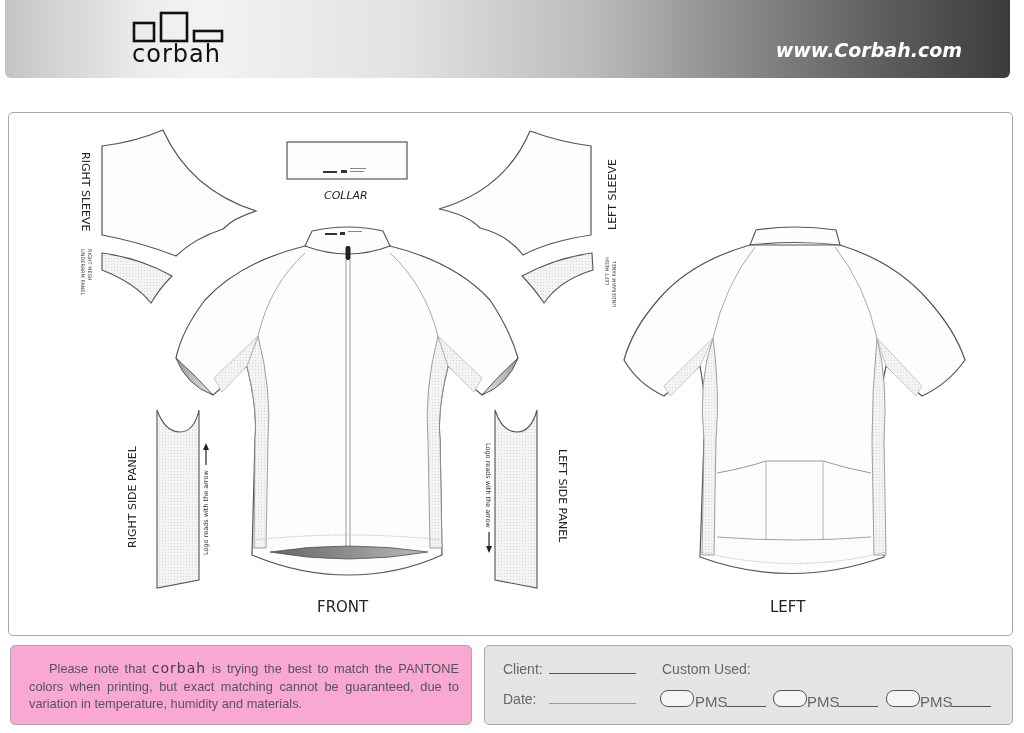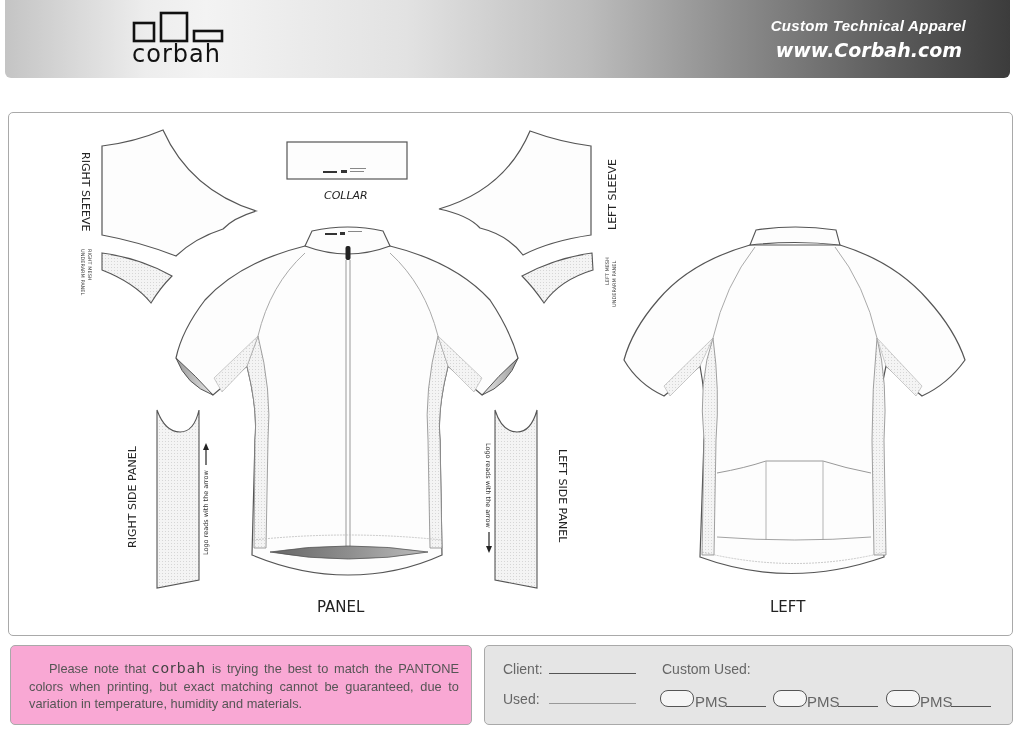--- a/index.html
+++ b/index.html
@@ -27,21 +27,20 @@
 </head>
 <body>
 
 <div class="header">
   <svg class="logo" viewBox="0 0 110 60" width="110" height="60">
     <rect x="5" y="13" width="20" height="18" fill="none" stroke="#111" stroke-width="2.6"></rect>
     <rect x="32" y="3" width="26" height="28" fill="none" stroke="#111" stroke-width="2.6"></rect>
     <rect x="65" y="21" width="28" height="10" fill="none" stroke="#111" stroke-width="2.6"></rect>
   </svg>
   <div class="logo-word">corbah</div>
-  <div class="tagline">Custom Technical Apparel</div>
   <div class="website">www.Corbah.com</div>
 </div>
 
 <div class="main-panel"></div>
 
 <svg class="art" width="1024" height="733" viewBox="0 0 1024 733">
   <defs>
     <pattern id="mesh" width="3" height="3" patternUnits="userSpaceOnUse">
       <rect width="3" height="3" fill="#f4f4f4"></rect>
       <rect width="1" height="1" fill="#d6d6d6"></rect>
@@ -141,31 +140,31 @@
 <div class="lbl rot-cw" style="left:93px;top:249px;font-size:5px;color:#444;">RIGHT MESH</div>
 <div class="lbl rot-cw" style="left:86px;top:249px;font-size:5px;color:#444;">UNDERARM PANEL</div>
 <div class="lbl" style="left:324px;top:189px;font-size:11px;font-style:italic;">COLLAR</div>
 <div class="lbl rot-ccw" style="left:606px;top:230px;font-size:11px;">LEFT SLEEVE</div>
 <div class="lbl rot-ccw" style="left:604px;top:285px;font-size:5px;color:#444;">LEFT MESH</div>
 <div class="lbl rot-ccw" style="left:611px;top:307px;font-size:5px;color:#444;">UNDERARM PANEL</div>
 <div class="lbl rot-ccw" style="left:126px;top:548px;font-size:11px;">RIGHT SIDE PANEL</div>
 <div class="lbl rot-ccw" style="left:202px;top:555px;font-size:6.5px;color:#333;">Logo reads with the arrow</div>
 <div class="lbl rot-cw" style="left:569px;top:449px;font-size:11px;">LEFT SIDE PANEL</div>
 <div class="lbl rot-cw" style="left:492px;top:443px;font-size:6.5px;color:#333;">Logo reads with the arrow</div>
-<div class="lbl" style="left:317px;top:598px;font-size:15px;">PANEL</div>
+<div class="lbl" style="left:317px;top:598px;font-size:15px;">FRONT</div>
 <div class="lbl" style="left:770px;top:598px;font-size:15px;">LEFT</div>
 
 <div class="note-box">
   <div class="note-text"><span>Please note that</span> <span class="note-brand">corbah</span> <span>is trying the best to match the PANTONE colors when printing, but exact matching cannot be guaranteed, due to variation in temperature, humidity and materials.</span></div>
 </div>
 
 <div class="form-box">
   <div class="fl" style="left:18px;top:15px;">Client:</div>
   <div class="uline" style="left:64px;top:27px;width:87px;"><span></span></div>
-  <div class="fl" style="left:18px;top:45px;">Used:</div>
+  <div class="fl" style="left:18px;top:45px;">Date:</div>
   <div class="uline" style="left:64px;top:57px;width:87px;border-color:#999;"><span></span></div>
   <div class="fl" style="left:177px;top:15px;">Custom Used:</div>
 
   <div class="swatch" style="left:175px;top:44px;"></div>
   <div class="pms" style="left:210px;top:47px;">PMS</div>
   <div class="uline" style="left:241px;top:60px;width:40px;"></div>
 
   <div class="swatch" style="left:288px;top:44px;"></div>
   <div class="pms" style="left:322px;top:47px;">PMS</div>
   <div class="uline" style="left:353px;top:60px;width:40px;"></div>

